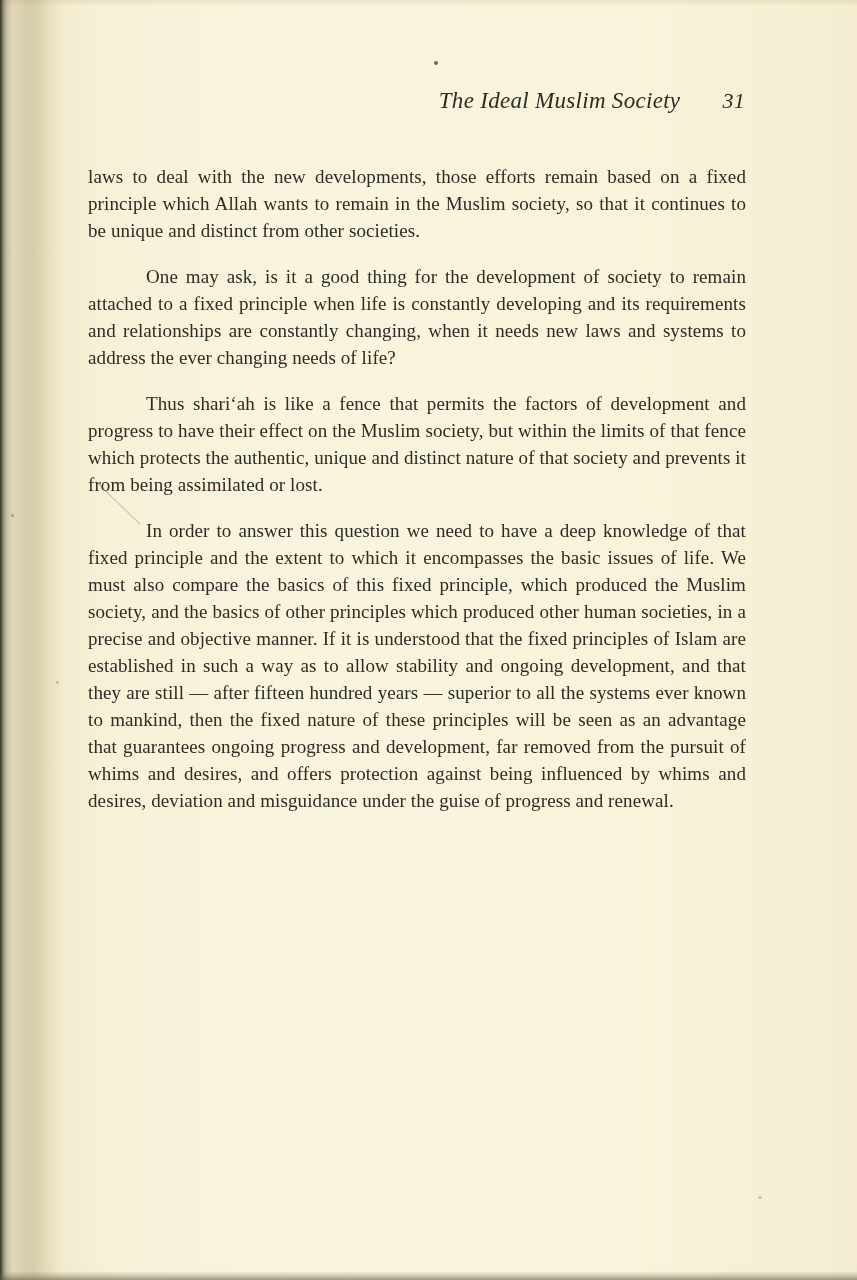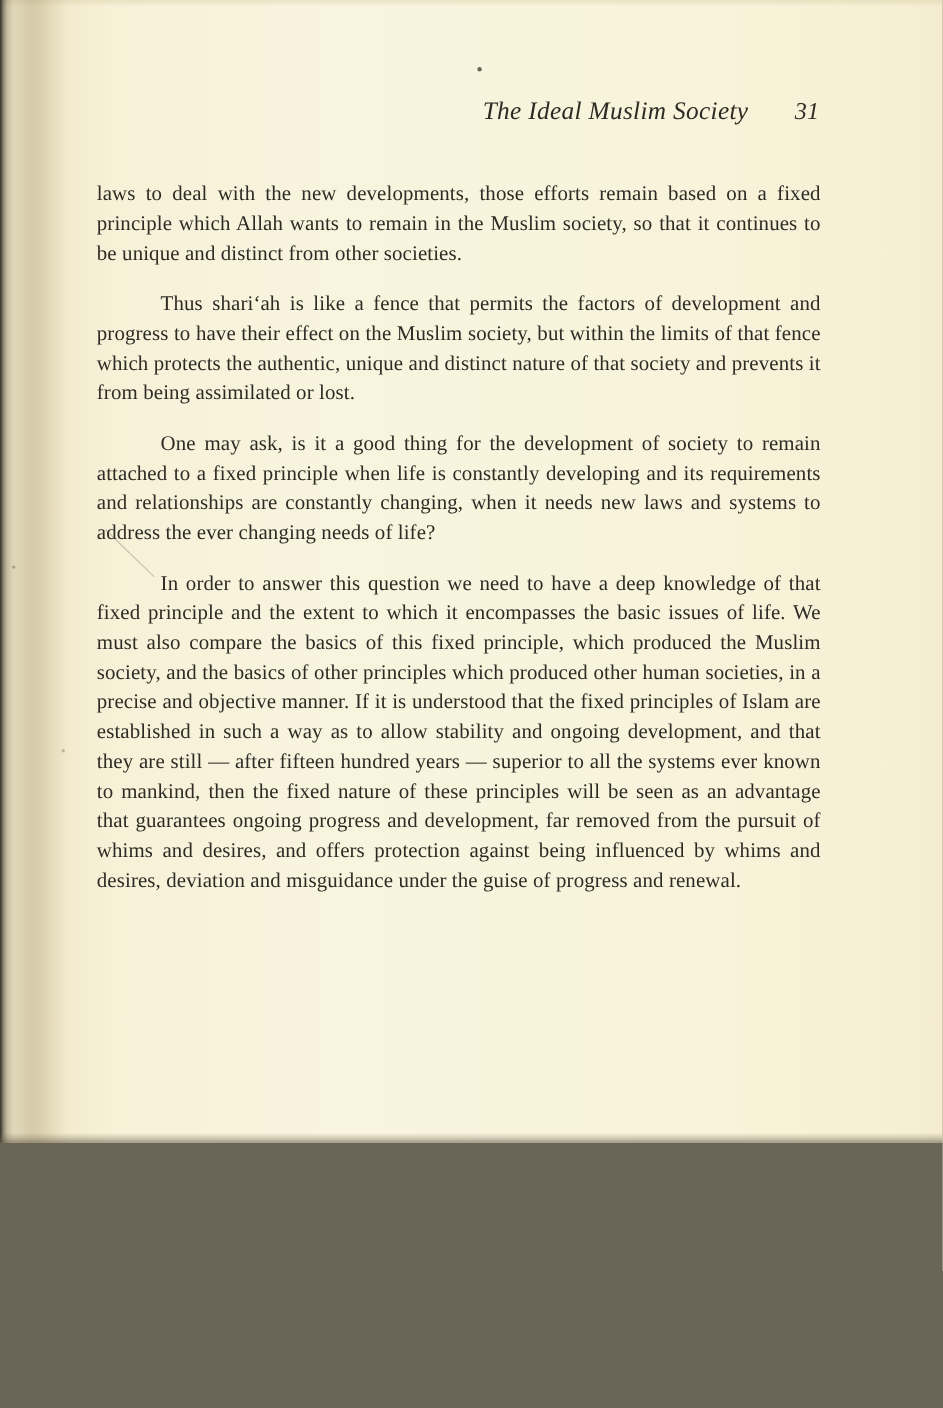--- a/index.html
+++ b/index.html
@@ -1,20 +1,20 @@
 <!DOCTYPE html>
 <html style="--paper: #f8f2d9; --ink: #2e2b25;"><head>
 <meta charset="utf-8">
 <style>
   html, body { margin: 0; padding: 0; background: #6b6558; }
 
   .scan {
     position: relative;
     width: 857px;
-    height: 1039px;
+    height: 1280px;
     margin: 0;
     overflow: hidden;
     background:
       linear-gradient(90deg,
         #e9dfbf 0%, #f0e8ca 2%, #e8ddbc 4%, #f2ebce 7%,
         #f7f1d8 12%, #f9f4de 35%, #f8f3da 75%, #f5efd3 96%, #f3ecd0 100%),
     var(--paper, #f8f2d9);
     font-family: "Liberation Serif", "DejaVu Serif", serif;
     color: var(--ink, #2e2b25);
   }
@@ -107,18 +107,18 @@
   <div class="speck speck-4"></div>
   <div class="scratch"></div>
 
   <header class="page-header">
     <span class="title">The Ideal Muslim Society</span>
     <span class="pagenum">31</span>
   </header>
 
   <main class="body-text">
     <p>laws to deal with the new developments, those efforts remain based on a fixed principle which Allah wants to remain in the Muslim society, so that it continues to be unique and distinct from other societies.</p>
+    <p class="indent">One may ask, is it a good thing for the development of society to remain attached to a fixed principle when life is constantly developing and its requirements and relationships are constantly changing, when it needs new laws and systems to address the ever changing needs of life?</p>
     <p class="indent">Thus shari‘ah is like a fence that permits the factors of development and progress to have their effect on the Muslim society, but within the limits of that fence which protects the authentic, unique and distinct nature of that society and prevents it from being assimilated or lost.</p>
-    <p class="indent">One may ask, is it a good thing for the development of society to remain attached to a fixed principle when life is constantly developing and its requirements and relationships are constantly changing, when it needs new laws and systems to address the ever changing needs of life?</p>
     <p class="indent">In order to answer this question we need to have a deep knowledge of that fixed principle and the extent to which it encompasses the basic issues of life. We must also compare the basics of this fixed principle, which produced the Muslim society, and the basics of other principles which produced other human societies, in a precise and objective manner. If it is understood that the fixed principles of Islam are established in such a way as to allow stability and ongoing development, and that they are still — after fifteen hundred years — superior to all the systems ever known to mankind, then the fixed nature of these principles will be seen as an advantage that guarantees ongoing progress and development, far removed from the pursuit of whims and desires, and offers protection against being influenced by whims and desires, deviation and misguidance under the guise of progress and renewal.</p>
   </main>
 
 </div>
 
 </body></html>

